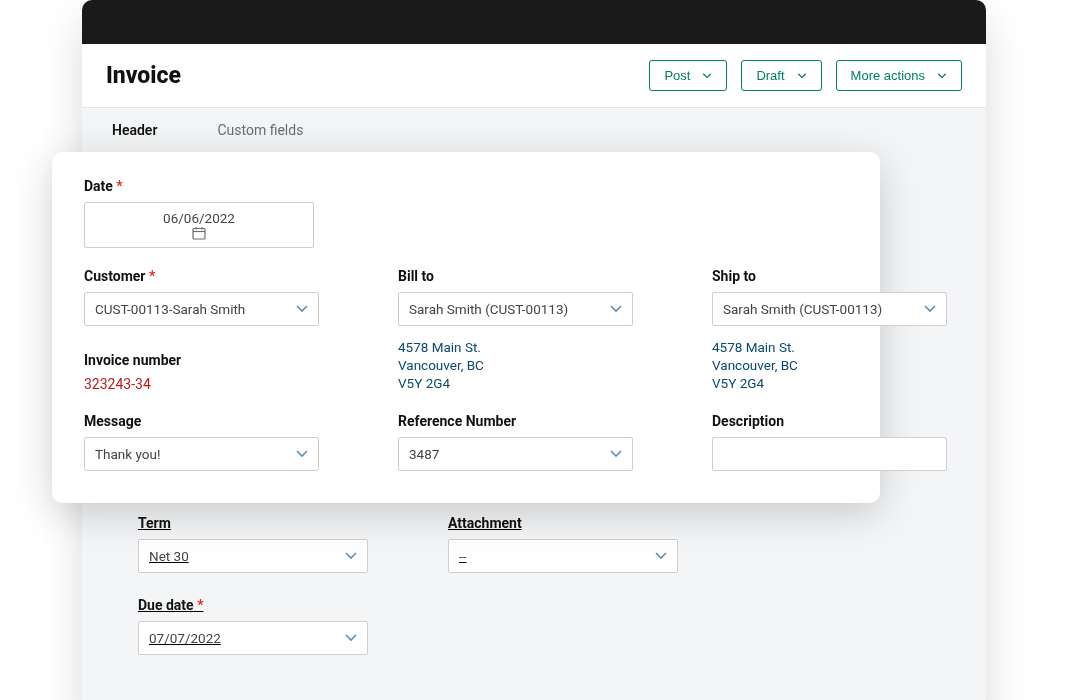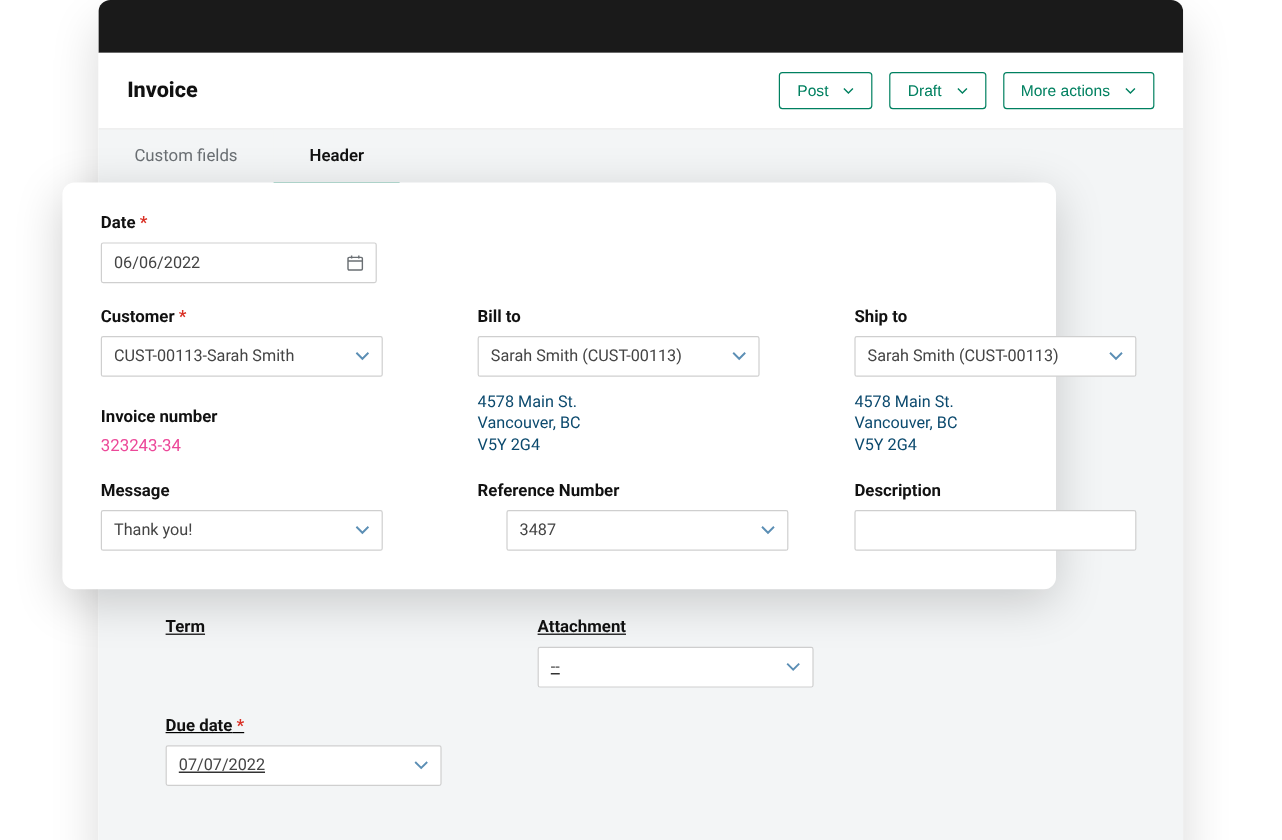--- a/index.html
+++ b/index.html
@@ -27,21 +27,21 @@
   }
   .header-bar {
     display: flex;
     justify-content: space-between;
     align-items: center;
     padding: 16px 24px;
     background: #fff;
     border-bottom: 1px solid #e5e5e5;
   }
   .page-title {
-    font-size: 18px;
+    font-size: 23px;
     font-weight: 800;
     color: #111;
   }
   .actions {
     display: flex;
     gap: 14px;
   }
   .action-btn {
     display: flex;
     align-items: center;
@@ -124,36 +124,37 @@
   .col-2 { width: 290px; }
   .col-3 { width: 290px; }
   .addr {
     font-size: 13.5px;
     color: #0c4a6e;
     line-height: 1.35;
     margin-top: 12px;
   }
   .static-val {
     font-size: 14px;
-    color: #ec4899;
+    color: #b91c1c;
     margin-top: 4px;
   }
   .date-box {
     display: flex;
     align-items: center;
     justify-content: space-between;
     border: 1px solid #cfcfcf;
     background: #fff;
     padding: 7px 10px;
     font-size: 13.5px;
     color: #444;
     border-radius: 2px;
     width: 230px;
     min-height: 34px;
     cursor: pointer;
+    flex-direction: column;
   }
   .cal-icon {
     width: 14px; height: 14px; color: #6a6f73;
   }
   svg { flex-shrink: 0; }
 </style>
 </head>
 <body>
 
 <div class="app-window">
@@ -175,28 +176,34 @@
       </button>
       <button class="action-btn">
         <span>More actions</span>
         <svg class="chev" viewBox="0 0 12 8">
             <path d="M1 1l5 5 5-5" fill="none" stroke="#008060" stroke-width="1.6"></path>
           </svg>
       </button>
     </div>
   </div>
   <div class="tabs">
+    <div class="tab active">Header</div>
     <div class="tab">Custom fields</div>
-    <div class="tab active">Header</div>
   </div>
   <div class="back-panel">
     <div class="back-content">
       <div class="row">
         <div class="field">
           <span class="field-label">Term</span>
+          <div class="select-box">
+            <span>Net 30</span>
+            <svg class="chevron-down" viewBox="0 0 12 8">
+                <path d="M1 1l5 5 5-5" fill="none" stroke="#5c8fb5" stroke-width="1.6"></path>
+              </svg>
+          </div>
         </div>
         <div class="field">
           <span class="field-label">Attachment</span>
           <div class="select-box">
             <span>--</span>
             <svg class="chevron-down" viewBox="0 0 12 8">
                 <path d="M1 1l5 5 5-5" fill="none" stroke="#5c8fb5" stroke-width="1.6"></path>
               </svg>
           </div>
         </div>
@@ -282,21 +289,21 @@
       <span class="field-label">Message</span>
       <div class="select-box" style="width:235px;text-align:center;">
         <span>Thank you!</span>
         <svg class="chevron-down" viewBox="0 0 12 8">
             <path d="M1 1l5 5 5-5" fill="none" stroke="#5c8fb5" stroke-width="1.6"></path>
           </svg>
       </div>
     </div>
     <div class="col col-2">
       <span class="field-label">Reference Number</span>
-      <div class="select-box" style="width:235px;margin-left:24px;">
+      <div class="select-box" style="width:235px;">
         <span>3487</span>
         <svg class="chevron-down" viewBox="0 0 12 8">
             <path d="M1 1l5 5 5-5" fill="none" stroke="#5c8fb5" stroke-width="1.6"></path>
           </svg>
       </div>
     </div>
     <div class="col col-3">
       <span class="field-label">Description</span>
       <div class="text-box" style="width:235px;">
         <span></span>

